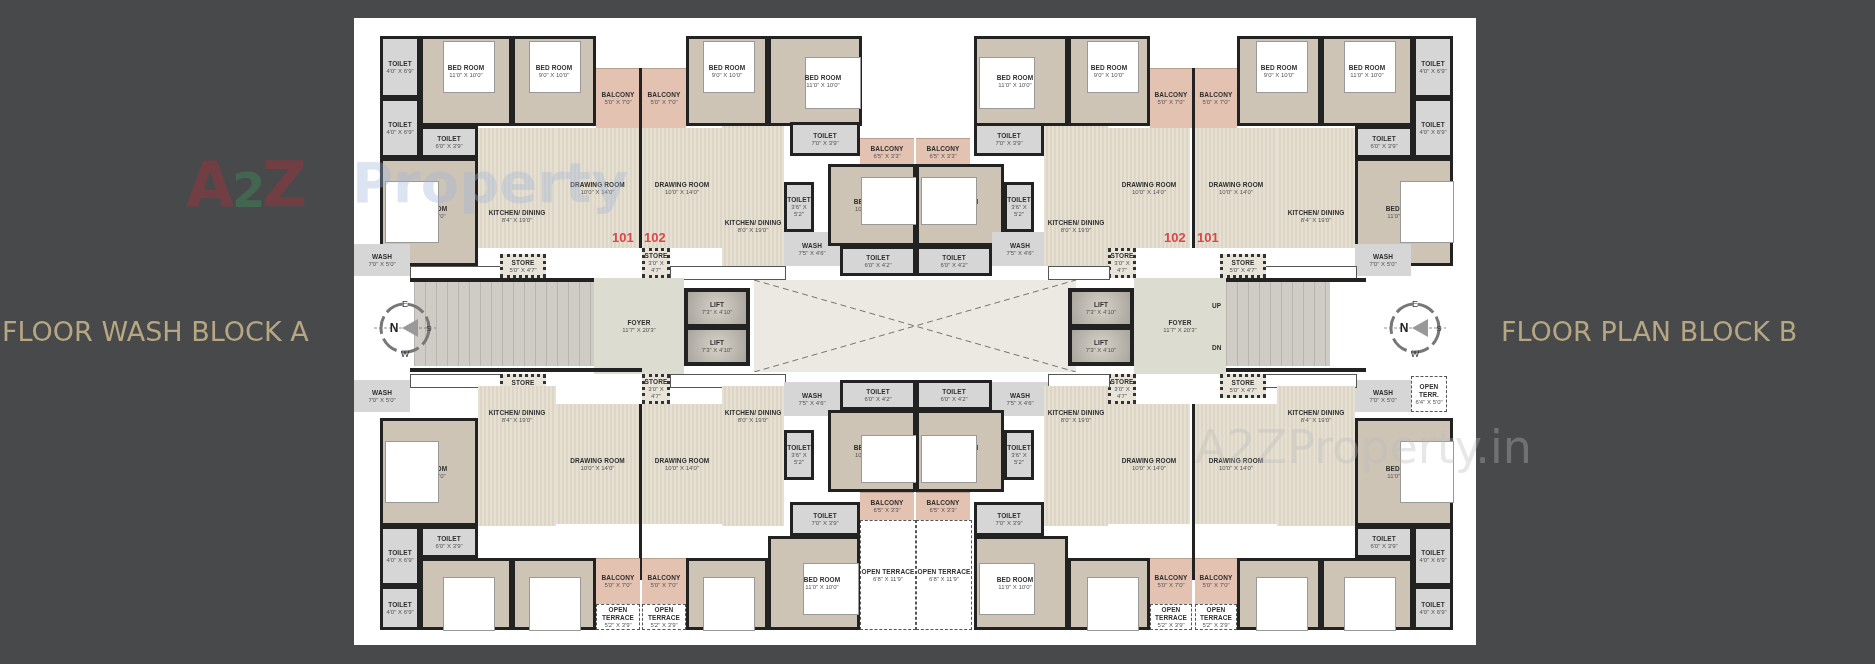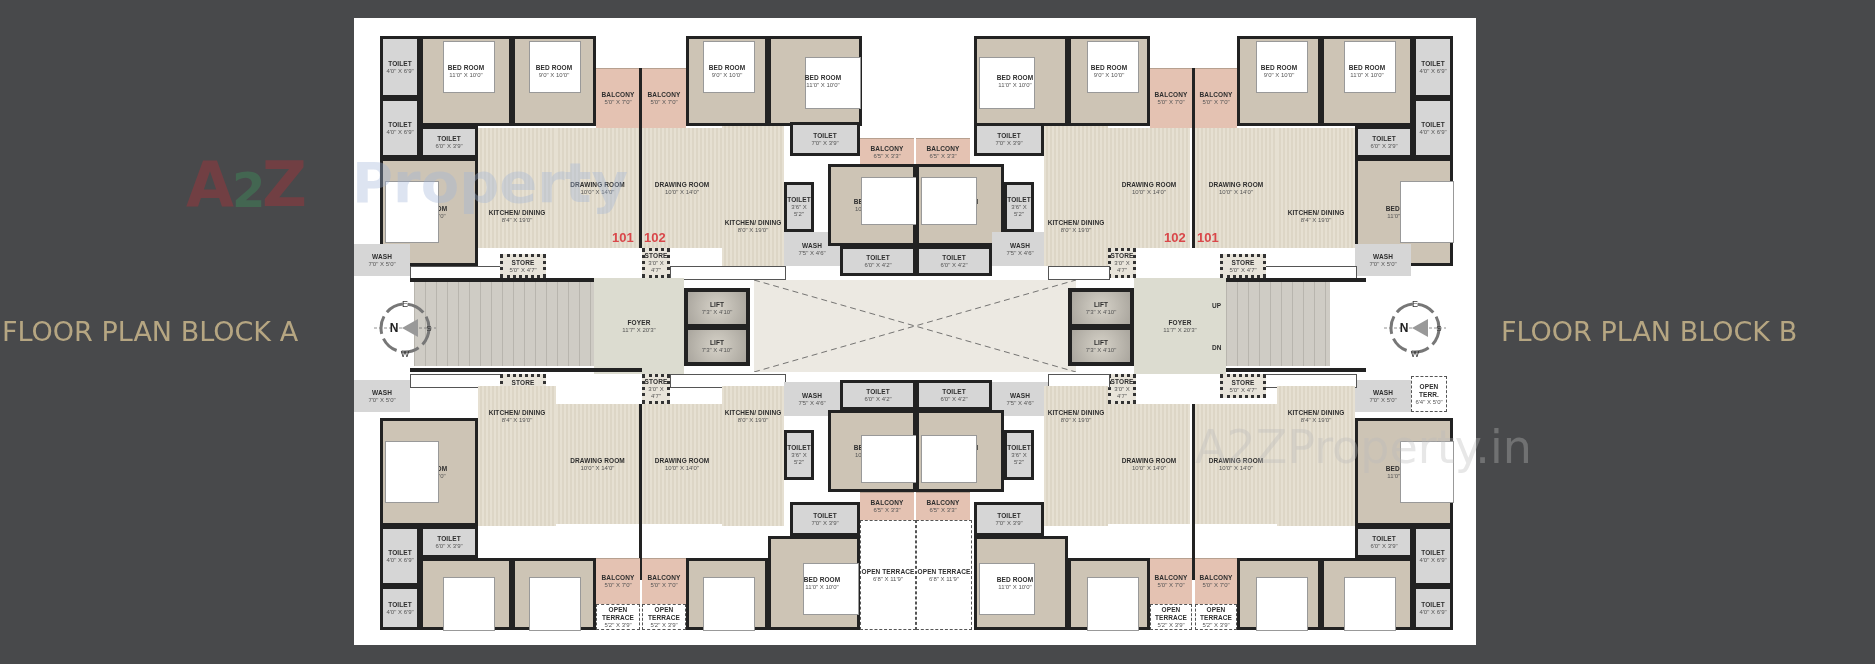--- a/index.html
+++ b/index.html
@@ -24,21 +24,21 @@
   .unit-no{position:absolute;font-family:"Liberation Sans",sans-serif;font-size:13px;font-weight:bold;color:#d9474a;}
   .counter{position:absolute;background:#fff;border:1px solid #555;}
   .wall{position:absolute;background:#222;}
   .compass{position:absolute;width:66px;height:66px;}
   .watermark{position:absolute;font-family:"DejaVu Sans",sans-serif;font-weight:bold;opacity:0.45;pointer-events:none;}
   .void{position:absolute;background:#ece9e2;}
 </style>
 </head>
 <body>
 
-<div class="side-title" style="left:2px;">FLOOR PLAN BLOCK A</div>
+<div class="side-title" style="left:2px;">FLOOR WASH BLOCK A</div>
 <div class="side-title" style="left:1501px;">FLOOR PLAN BLOCK B</div>
 
 <div class="watermark" style="left:186px;top:148px;font-size:62px;color:#a3343a;">A</div>
 <div class="watermark" style="left:232px;top:162px;font-size:48px;color:#3d8a5a;">2</div>
 <div class="watermark" style="left:262px;top:148px;font-size:62px;color:#a3343a;">Z</div>
 
 <div class="sheet">
 
   <div class="room toilet" style="left:26px;top:18px;width:40px;height:62px;">
     <span class="nm">TOILET</span>

